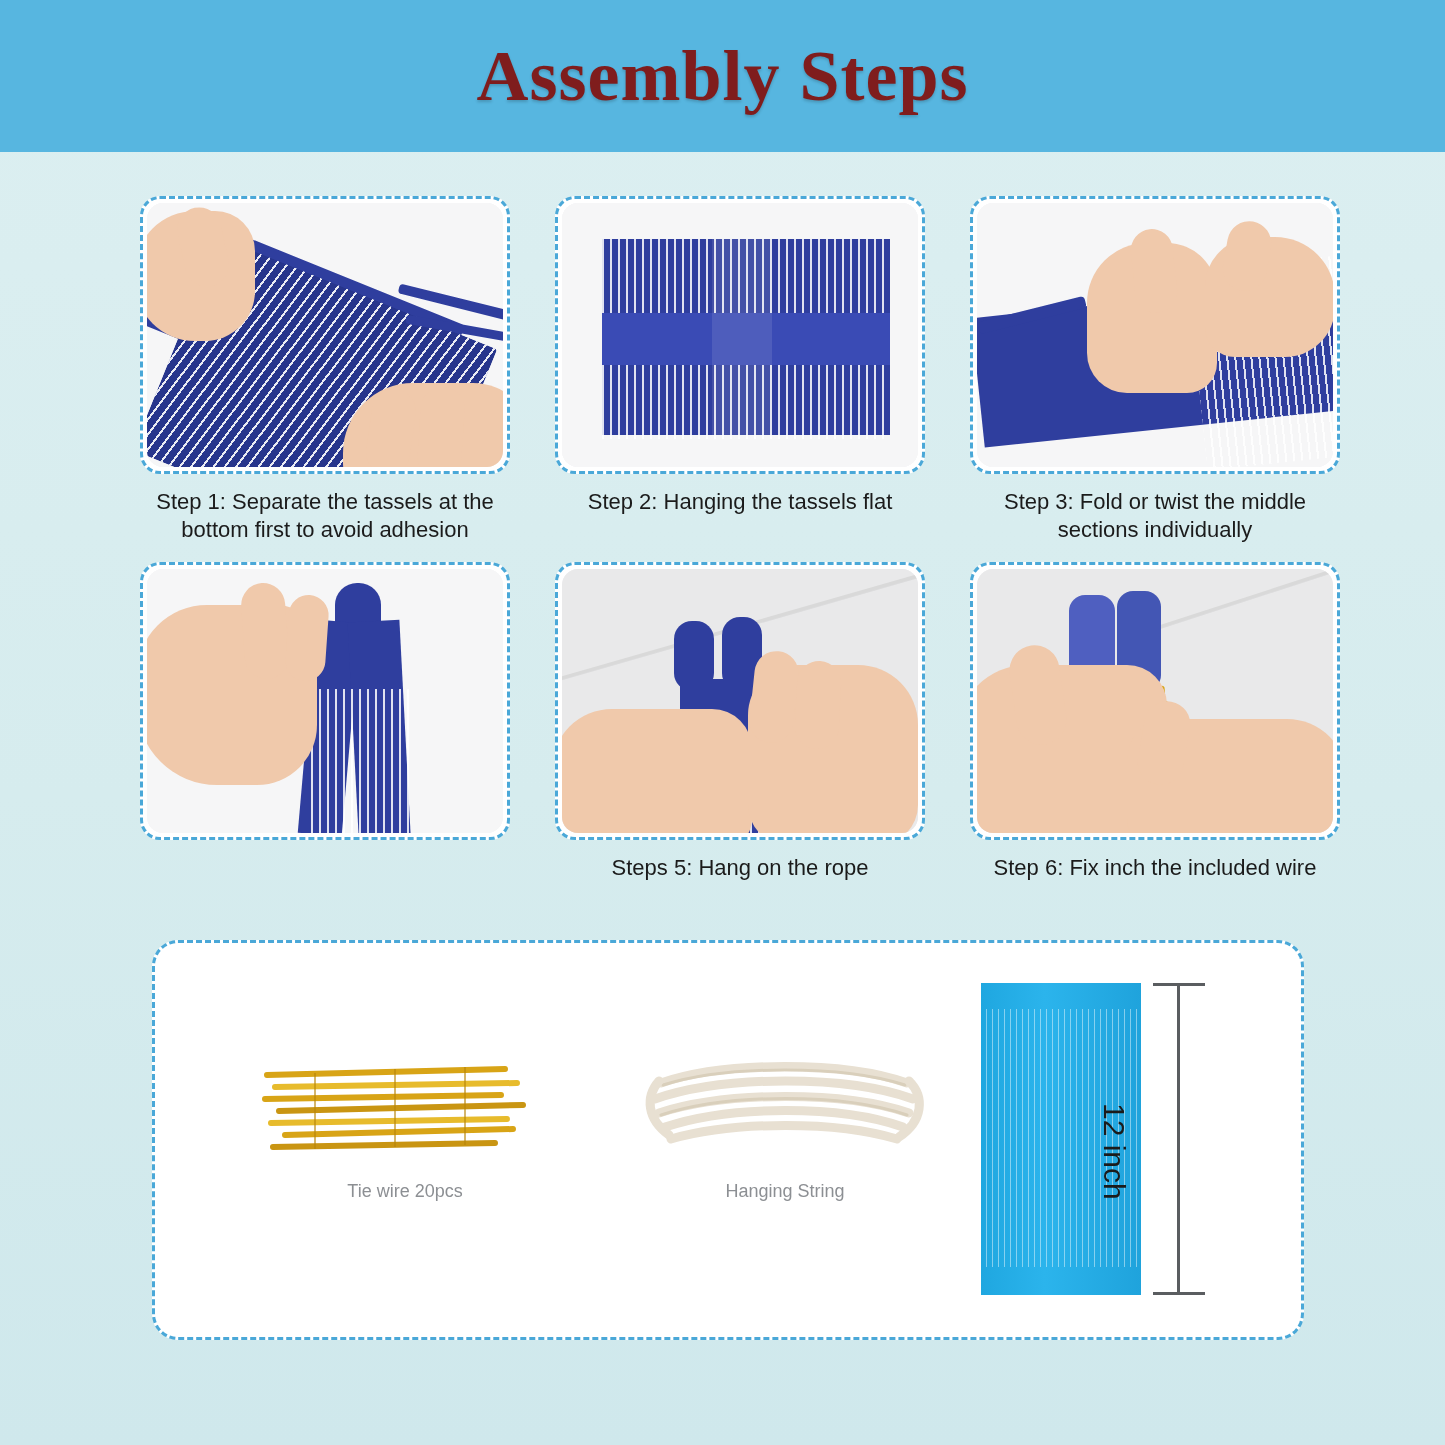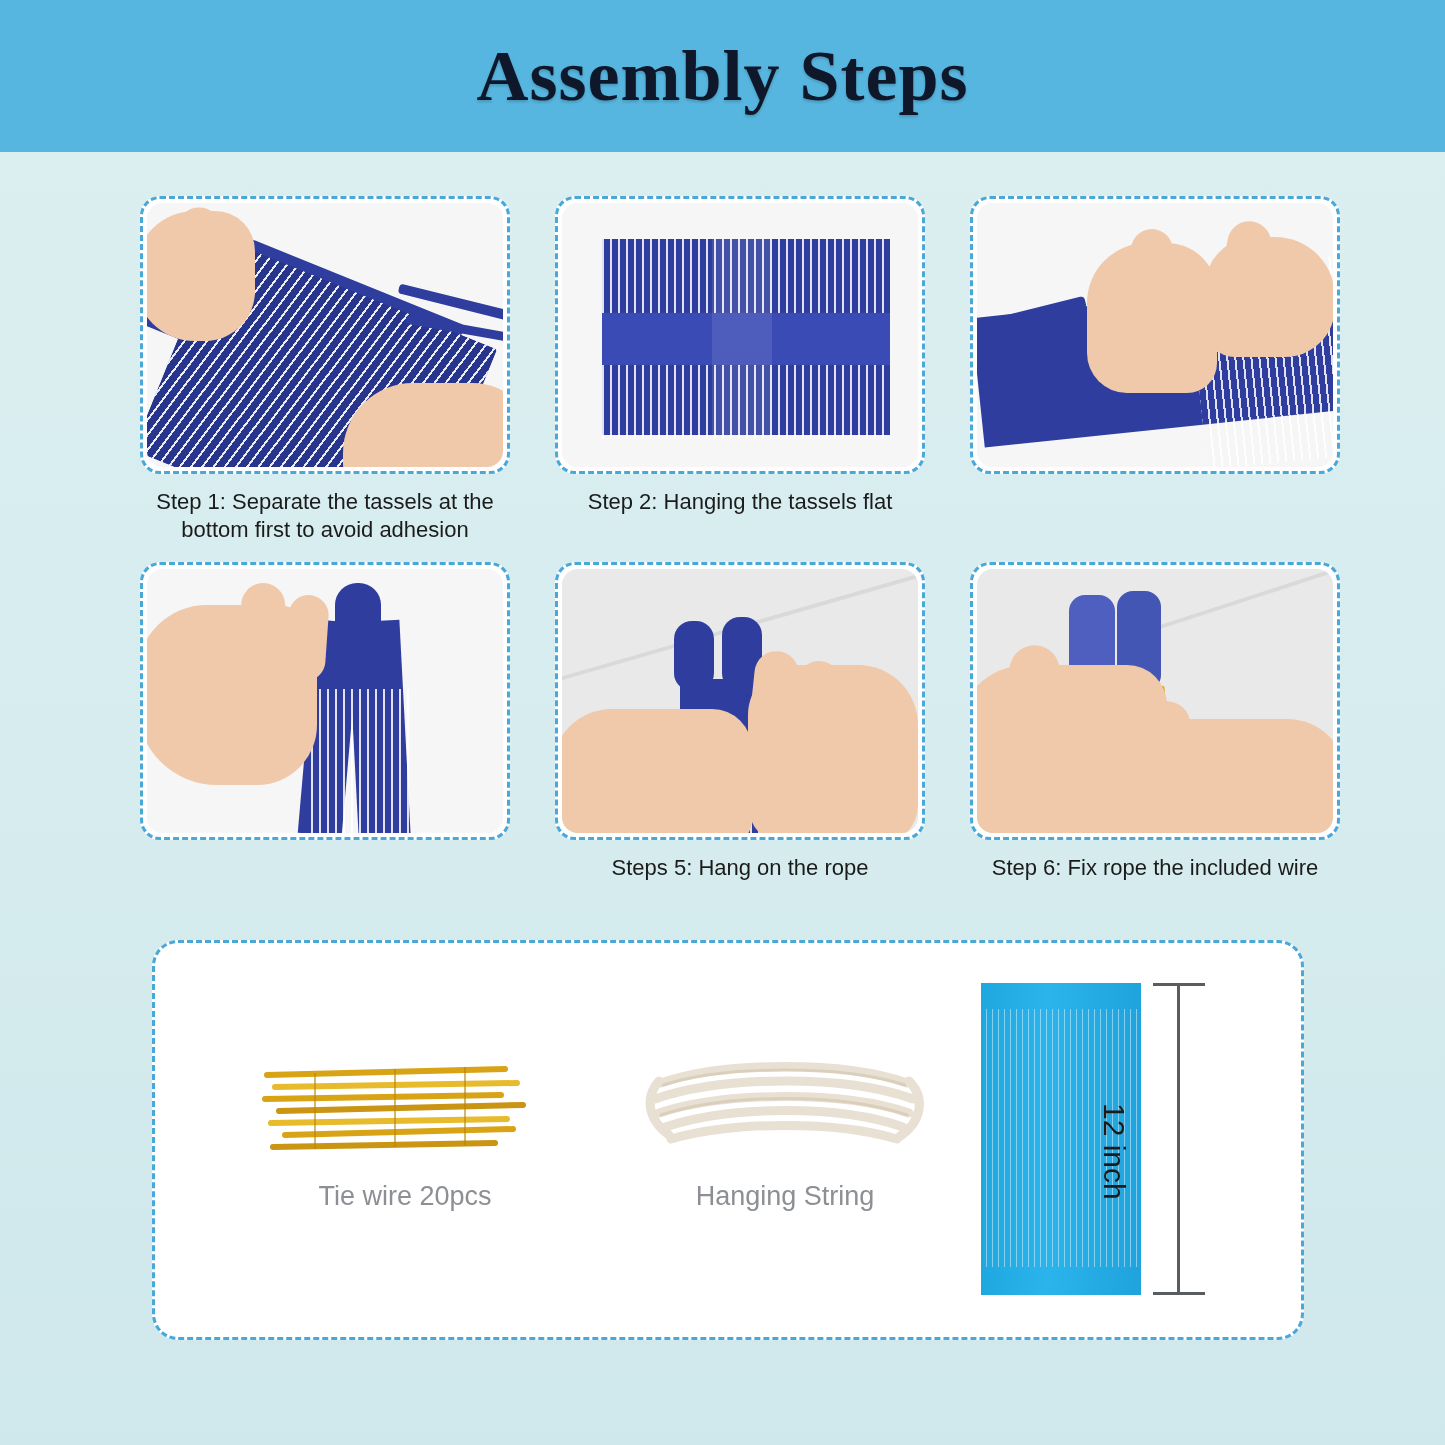--- a/index.html
+++ b/index.html
@@ -29,21 +29,21 @@
     height: 152px;
     background: #57b6e0;
     display: flex;
     align-items: center;
     justify-content: center;
   }
   .header-title {
     font-family: "Liberation Serif", serif;
     font-size: 72px;
     font-weight: bold;
-    color: #0f172a;
+    color: #7f1d1d;
     letter-spacing: 1px;
     text-shadow: 0 2px 3px rgba(0,0,0,0.18);
   }
   
   .steps {
     position: absolute;
     left: 140px;
     top: 196px;
     width: 1175px;
   }
@@ -104,21 +104,21 @@
     width: 100%;
     height: 100%;
   }
   .comp-item {
     position: absolute;
     display: flex;
     flex-direction: column;
     align-items: center;
   }
   .comp-label {
-    font-size: 27px;
+    font-size: 18px;
     color: #8c8f93;
     margin-top: 18px;
     white-space: nowrap;
   }
   .comp-wire { left: 90px; top: 110px; width: 320px; }
   .comp-string { left: 470px; top: 110px; width: 320px; }
 
   .art-box { position: relative; }
   
   .wire-art { width: 300px; height: 110px; }
@@ -284,20 +284,21 @@
             <div class="tassel-block" style="left:0px; top:96px; width:362px; height:130px; transform:rotate(-6deg);"></div>
             <div class="fringe-v" style="left:220px; top:60px; width:150px; height:200px; transform:rotate(-6deg);"></div>
             <div class="tassel-block" style="left:0px; top:106px; width:110px; height:12px; transform:rotate(-14deg); border-radius:4px;"></div>
 
             <div class="hand" style="left:110px; top:40px; width:130px; height:150px; border-radius:60px 50px 30px 40px;"></div>
             <div class="finger" style="left:156px; top:26px; width:42px; height:84px; transform:rotate(-6deg);"></div>
             <div class="hand" style="left:228px; top:34px; width:130px; height:120px; border-radius:50px 60px 50px 30px;"></div>
             <div class="finger" style="left:248px; top:18px; width:44px; height:70px; transform:rotate(10deg);"></div>
           </div>
         </div>
+        <div class="caption">Step 3: Fold or twist the middle sections individually</div>
       </div>
     </div>
 
     <div class="step-row step-row-2">
 
       <div class="step">
         <div class="photo-frame">
           <div class="photo">
             <div class="bg-white"></div>
 
@@ -342,21 +343,21 @@
             <div class="tassel-block" style="left:96px; top:108px; width:86px; height:60px; background:#4356b4;"></div>
             <div class="gold-wire" style="left:92px; top:120px; width:96px; height:12px; transform:rotate(-4deg);"></div>
             <div class="gold-wire" style="left:150px; top:122px; width:46px; height:10px; transform:rotate(34deg);"></div>
 
             <div class="hand" style="left:-20px; top:96px; width:210px; height:180px; border-radius:70px 40px 30px 50px;"></div>
             <div class="finger" style="left:36px; top:76px; width:50px; height:100px; transform:rotate(-8deg);"></div>
             <div class="hand" style="left:150px; top:150px; width:220px; height:130px; border-radius:40px 60px 40px 30px;"></div>
             <div class="finger" style="left:164px; top:132px; width:46px; height:84px; transform:rotate(10deg);"></div>
           </div>
         </div>
-        <div class="caption">Step 6: Fix rope the included wire</div>
+        <div class="caption">Step 6: Fix inch the included wire</div>
       </div>
     </div>
   </div>
 
   <div class="components">
     <div class="comp-inner">
 
       <div class="comp-item comp-wire">
         <div class="art-box wire-art">
           <svg width="300" height="110" viewBox="0 0 300 110">

